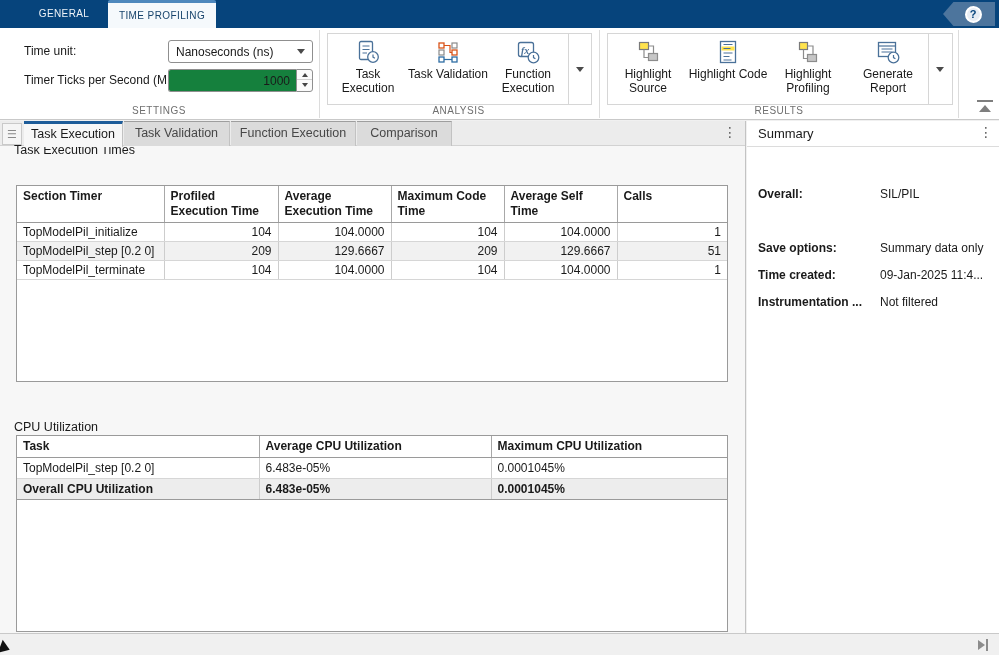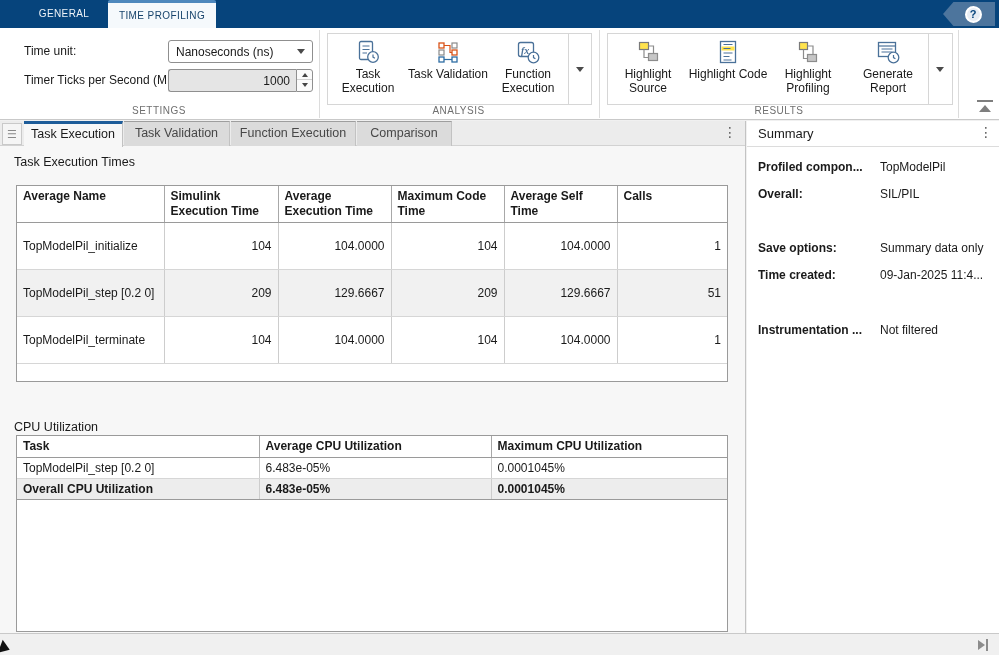--- a/index.html
+++ b/index.html
@@ -38,21 +38,21 @@
   .fieldlabel { position:absolute; left:24px; font-size:12px; color:#1a1a1a; }
   .dropdown {
     position:absolute; left:168px; top:12px; width:145px; height:23px;
     border:1px solid #8f8f8f; border-radius:3px; background:#fff;
     display:flex; align-items:center; padding:0 7px; font-size:12px;
   }
   .dropdown .caret { margin-left:auto; width:0; height:0; border-left:4px solid transparent; border-right:4px solid transparent; border-top:5px solid #4a4a4a; }
   .spin-input {
     position:absolute; left:168px; top:41px; width:128px; height:23px;
     border:1px solid #8f8f8f; border-right:none; border-radius:3px 0 0 3px;
-    text-align:right; padding:0 6px; font-size:12px; font-family:inherit; background:#e5e5e5; color:#1a1a1a;
+    text-align:right; padding:0 6px; font-size:12px; font-family:inherit; background:#15803d; color:#1a1a1a;
   }
   .spinner { position:absolute; left:296px; top:41px; width:17px; height:23px; border:1px solid #8f8f8f; border-radius:0 3px 3px 0; background:#fafafa; }
   .spinner .half { height:10px; display:flex; align-items:center; justify-content:center; }
   .spinner .half.up { border-bottom:1px solid #d0d0d0; }
   .tri-up { width:0;height:0;border-left:3px solid transparent;border-right:3px solid transparent;border-bottom:4px solid #444; }
   .tri-dn { width:0;height:0;border-left:3px solid transparent;border-right:3px solid transparent;border-top:4px solid #444; }
 
   .btn-group { position:absolute; top:5px; height:72px; border:1px solid #d6d6d6; background:#fff; display:flex; }
   .tsbtn { width:80px; height:70px; display:flex; flex-direction:column; align-items:center; padding-top:5px; cursor:default; }
   .tsbtn .lbl { margin-top:2px; font-size:12px; line-height:14px; text-align:center; color:#1a1a1a; }
@@ -76,21 +76,21 @@
   }
   .doc-tab.active { background:#f7f7f7; color:#1a1a1a; border-top:3px solid #1d5c99; line-height:20px; height:26px; z-index:2; }
   .tab-menu-dots { position:absolute; left:722px; top:3px; width:16px; height:20px; color:#5f5f5f; font-size:14px; text-align:center; }
 
   .sec-title { position:absolute; left:14px; font-size:12.5px; color:#1a1a1a; }
 
   .tablebox { position:absolute; left:16px; width:712px; height:197px; background:#ffffff; border:1px solid #9a9a9a; overflow:hidden; }
   table { border-collapse:collapse; table-layout:fixed; width:710px; }
   th { font-weight:bold; text-align:left; vertical-align:top; padding:3px 6px; font-size:12px; line-height:15px;
        border-right:1px solid #a8a8a8; border-bottom:1px solid #9a9a9a; background:#fff; }
-  td { padding:16px 6px; font-size:12px; height:16px; border-right:1px solid #cdcdcd; border-bottom:1px solid #d6d6d6; background:#fff; }
+  td { padding:2px 6px; font-size:12px; height:16px; border-right:1px solid #cdcdcd; border-bottom:1px solid #d6d6d6; background:#fff; }
   th:last-child, td:last-child { border-right:none; }
   td.num { text-align:right; }
   tr.alt td { background:#f1f1f1; }
   tr.bold td { font-weight:bold; background:#ededed; border-top:1px solid #9a9a9a; border-bottom:1px solid #9a9a9a; }
   .t2 td { height:20px; padding:3px 6px; }
 
   
   .summary-panel { position:absolute; left:747px; top:121px; width:252px; height:577px; background:#ffffff; }
   .summary-header { position:absolute; left:0; top:0; width:100%; height:26px; border-bottom:1px solid #dcdcdc;
                     font-size:13px; line-height:25px; padding-left:11px; color:#1a1a1a; }
@@ -229,36 +229,36 @@
 <div class="doc-panel">
   <div class="doc-tabbar">
     <div class="menu-btn">☰</div>
     <div class="doc-tab active" style="left:24px;width:99px;">Task Execution</div>
     <div class="doc-tab" style="left:124px;width:106px;">Task Validation</div>
     <div class="doc-tab" style="left:231px;width:125px;">Function Execution</div>
     <div class="doc-tab" style="left:357px;width:95px;">Comparison</div>
     <div class="tab-menu-dots">⋮</div>
   </div>
 
-  <div class="sec-title" style="top:34px;text-align:right;">Task Execution Times</div>
+  <div class="sec-title" style="top:22px;text-align:right;">Task Execution Times</div>
 
   <div class="tablebox" style="top:64px;">
     <table>
       <colgroup>
           <col style="width:147px">
           <col style="width:114px">
           <col style="width:113px">
           <col style="width:113px">
           <col style="width:113px">
           <col style="width:110px">
         </colgroup>
       <thead>
         <tr>
-          <th>Average Name</th>
-          <th>Simulink Execution Time</th>
+          <th>Section Timer</th>
+          <th>Profiled Execution Time</th>
           <th>Average Execution Time</th>
           <th>Maximum Code Time</th>
           <th>Average Self Time</th>
           <th>Calls</th>
         </tr>
       </thead>
       <tbody>
         <tr>
           <td>TopModelPil_initialize</td>
           <td class="num">104</td>
@@ -316,37 +316,33 @@
         </tr>
       </tbody>
     </table>
   </div>
 </div>
 
 <div class="summary-panel">
   <div class="summary-header">Summary</div>
   <div class="summary-dots">⋮</div>
 
-  <div class="sum-row" style="top:33px;">
-    <span class="k">Profiled compon...</span>
-    <span class="v">TopModelPil</span>
-  </div>
   <div class="sum-row" style="top:60px;">
     <span class="k">Overall:</span>
     <span class="v">SIL/PIL</span>
   </div>
   <div class="sum-row" style="top:114px;">
     <span class="k">Save options:</span>
     <span class="v">Summary data only</span>
   </div>
   <div class="sum-row" style="top:141px;">
     <span class="k">Time created:</span>
     <span class="v">09-Jan-2025 11:4...</span>
   </div>
-  <div class="sum-row" style="top:168px;margin-top:28px;">
+  <div class="sum-row" style="top:168px;">
     <span class="k">Instrumentation ...</span>
     <span class="v">Not filtered</span>
   </div>
 </div>
 
 <div class="footer">
   <div class="expand-icon">
     <div class="tri"></div>
     <div class="bar"></div>
   </div>

